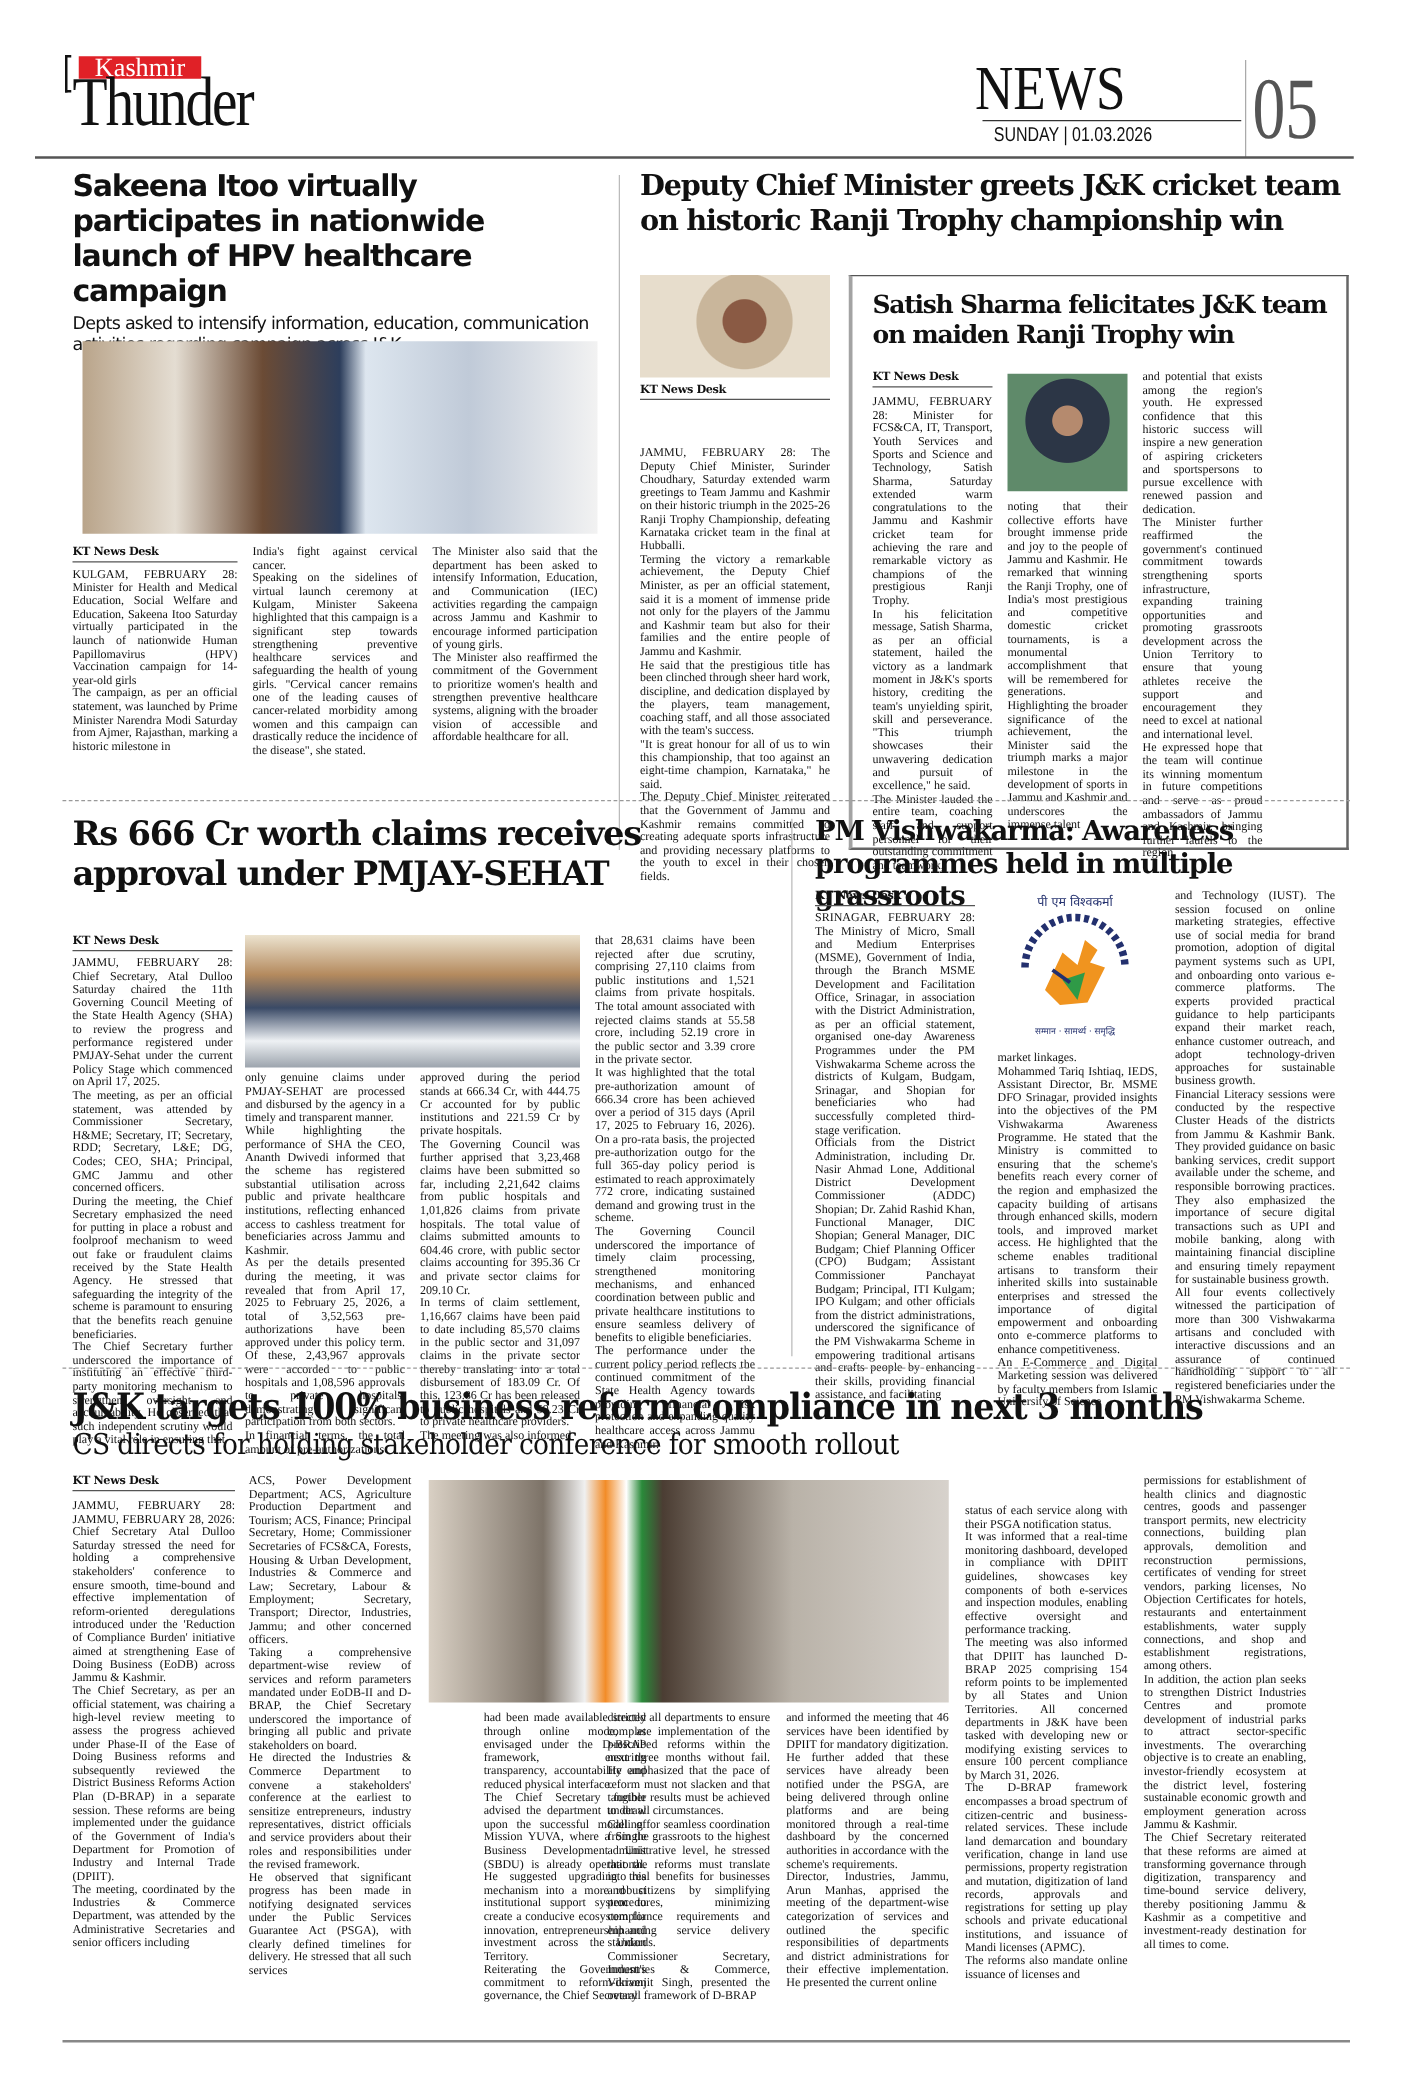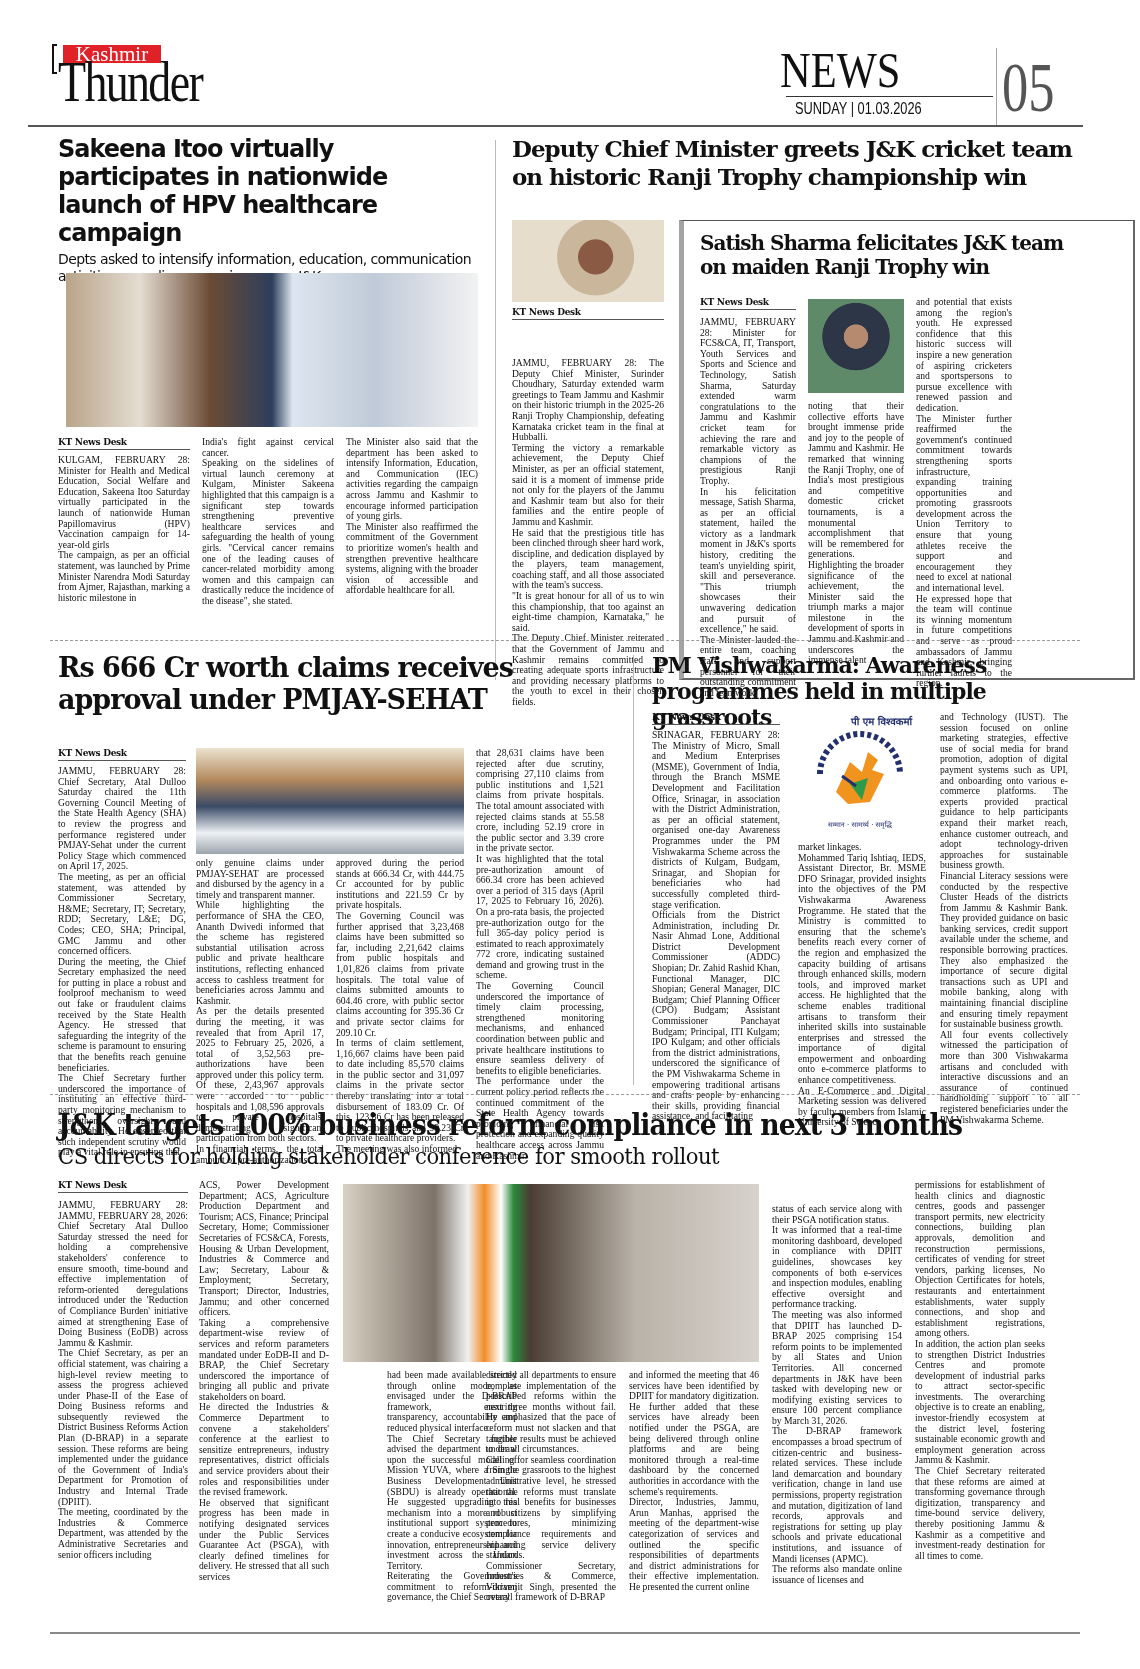--- a/index.html
+++ b/index.html
@@ -59,21 +59,21 @@
   <div class="hl-serif" style="font-size:23px; line-height:28px; width:560px;">Deputy Chief Minister greets J&amp;K cricket team on historic Ranji Trophy championship win</div>
   <div class="photo" style="position:absolute; left:0; top:85px; width:152px; height:82px; background:radial-gradient(circle at 55% 45%,#8a5a44 0 18%,#c9b69b 19% 40%,#e7ddcc 41%);"></div>
   <div class="byline" style="position:absolute; left:0; top:172px; width:152px;">KT News Desk</div>
   <div class="body" style="position:absolute; left:0; top:190px; width:152px; white-space:pre-line;margin-top:33px;">JAMMU, FEBRUARY 28: The Deputy Chief Minister, Surinder Choudhary, Saturday extended warm greetings to Team Jammu and Kashmir on their historic triumph in the 2025-26 Ranji Trophy Championship, defeating Karnataka cricket team in the final at Hubballi.
 Terming the victory a remarkable achievement, the Deputy Chief Minister, as per an official statement, said it is a moment of immense pride not only for the players of the Jammu and Kashmir team but also for their families and the entire people of Jammu and Kashmir.
 He said that the prestigious title has been clinched through sheer hard work, discipline, and dedication displayed by the players, team management, coaching staff, and all those associated with the team's success.
 "It is great honour for all of us to win this championship, that too against an eight-time champion, Karnataka," he said.
 The Deputy Chief Minister reiterated that the Government of Jammu and Kashmir remains committed to creating adequate sports infrastructure and providing necessary platforms to the youth to excel in their chosen fields.</div>
 </div>
 
-<div class="abs boxed" style="left:679px; top:220px; width:456px; height:460px; border-left:5px solid #a3a3a3; border-bottom:2px solid #666; border-right:2px solid #666;">
+<div class="abs boxed" style="left:679px; top:220px; width:400px; height:460px; border-left:3px solid #a3a3a3; border-bottom:2px solid #666; border-right:2px solid #666;">
   <div class="hl-serif" style="position:absolute; left:16px; top:10px; width:380px; font-size:20px; line-height:24px;">Satish Sharma felicitates J&amp;K team on maiden Ranji Trophy win</div>
   <div class="byline" style="position:absolute; left:16px; top:76px; width:96px;">KT News Desk</div>
   <div class="body" style="position:absolute; left:16px; top:96px; width:96px; white-space:pre-line;">JAMMU, FEBRUARY 28: Minister for FCS&amp;CA, IT, Transport, Youth Services and Sports and Science and Technology, Satish Sharma, Saturday extended warm congratulations to the Jammu and Kashmir cricket team for achieving the rare and remarkable victory as champions of the prestigious Ranji Trophy.
 In his felicitation message, Satish Sharma, as per an official statement, hailed the victory as a landmark moment in J&amp;K's sports history, crediting the team's unyielding spirit, skill and perseverance. "This triumph showcases their unwavering dedication and pursuit of excellence," he said.
 The Minister lauded the entire team, coaching staff and support personnel for their outstanding commitment and teamwork,</div>
   <div class="photo" style="position:absolute; left:124px; top:78px; width:96px; height:94px; background:radial-gradient(circle at 50% 40%,#b58a6e 0 16%,#2c3646 17% 45%,#5f8a6a 46%);"></div>
   <div class="body" style="position:absolute; left:124px; top:180px; width:96px; white-space:pre-line;">noting that their collective efforts have brought immense pride and joy to the people of Jammu and Kashmir. He remarked that winning the Ranji Trophy, one of India's most prestigious and competitive domestic cricket tournaments, is a monumental accomplishment that will be remembered for generations.
 Highlighting the broader significance of the achievement, the Minister said the triumph marks a major milestone in the development of sports in Jammu and Kashmir and underscores the immense talent</div>
   <div class="body" style="position:absolute; left:232px; top:76px; width:96px; white-space:pre-line;">and potential that exists among the region's youth. He expressed confidence that this historic success will inspire a new generation of aspiring cricketers and sportspersons to pursue excellence with renewed passion and dedication.
 The Minister further reaffirmed the government's continued commitment towards strengthening sports infrastructure, expanding training opportunities and promoting grassroots development across the Union Territory to ensure that young athletes receive the support and encouragement they need to excel at national and international level.
@@ -112,21 +112,21 @@
   <div class="body" style="position:absolute; left:0; top:78px; width:128px; white-space:pre-line;">SRINAGAR, FEBRUARY 28: The Ministry of Micro, Small and Medium Enterprises (MSME), Government of India, through the Branch MSME Development and Facilitation Office, Srinagar, in association with the District Administration, as per an official statement, organised one-day Awareness Programmes under the PM Vishwakarma Scheme across the districts of Kulgam, Budgam, Srinagar, and Shopian for beneficiaries who had successfully completed third-stage verification.
 Officials from the District Administration, including Dr. Nasir Ahmad Lone, Additional District Development Commissioner (ADDC) Shopian; Dr. Zahid Rashid Khan, Functional Manager, DIC Shopian; General Manager, DIC Budgam; Chief Planning Officer (CPO) Budgam; Assistant Commissioner Panchayat Budgam; Principal, ITI Kulgam; IPO Kulgam; and other officials from the district administrations, underscored the significance of the PM Vishwakarma Scheme in empowering traditional artisans and crafts people by enhancing their skills, providing financial assistance, and facilitating</div>
   <div style="position:absolute; left:146px; top:60px; width:124px; height:124px;">
     <svg width="124" height="124" viewBox="0 0 124 124">
       <circle cx="62" cy="62" r="58" fill="#fff"></circle>
       <path d="M38 80 L52 50 L64 60 L70 40 L80 48 L74 58 L86 62 L72 90 L50 92 Z" fill="#f0941f"></path>
       <path d="M52 72 L70 66 L64 88 Z" fill="#2f9a47"></path>
       <path d="M44 64 L58 74" stroke="#23306e" stroke-width="3"></path>
       <path d="M22 62 A40 40 0 0 1 102 62" fill="none" stroke="#23306e" stroke-width="6" stroke-dasharray="4 3"></path>
     </svg>
-    <div style="position:absolute; left:10px; top:2px; width:104px; text-align:right; font-size:10px; color:#23306e; font-weight:bold;">पी एम विश्वकर्मा</div>
+    <div style="position:absolute; left:10px; top:2px; width:104px; text-align:center; font-size:10px; color:#23306e; font-weight:normal;">पी एम विश्वकर्मा</div>
     <div style="position:absolute; left:0; top:108px; width:124px; text-align:center; font-size:7px; color:#23306e;">सम्मान · सामर्थ्य · समृद्धि</div>
   </div>
   <div class="body" style="position:absolute; left:146px; top:190px; width:128px; white-space:pre-line;">market linkages.
 Mohammed Tariq Ishtiaq, IEDS, Assistant Director, Br. MSME DFO Srinagar, provided insights into the objectives of the PM Vishwakarma Awareness Programme. He stated that the Ministry is committed to ensuring that the scheme's benefits reach every corner of the region and emphasized the capacity building of artisans through enhanced skills, modern tools, and improved market access. He highlighted that the scheme enables traditional artisans to transform their inherited skills into sustainable enterprises and stressed the importance of digital empowerment and onboarding onto e-commerce platforms to enhance competitiveness.
 An E-Commerce and Digital Marketing session was delivered by faculty members from Islamic University of Science</div>
   <div class="body" style="position:absolute; left:288px; top:60px; width:128px; white-space:pre-line;">and Technology (IUST). The session focused on online marketing strategies, effective use of social media for brand promotion, adoption of digital payment systems such as UPI, and onboarding onto various e-commerce platforms. The experts provided practical guidance to help participants expand their market reach, enhance customer outreach, and adopt technology-driven approaches for sustainable business growth.
 Financial Literacy sessions were conducted by the respective Cluster Heads of the districts from Jammu &amp; Kashmir Bank. They provided guidance on basic banking services, credit support available under the scheme, and responsible borrowing practices. They also emphasized the importance of secure digital transactions such as UPI and mobile banking, along with maintaining financial discipline and ensuring timely repayment for sustainable business growth.
 All four events collectively witnessed the participation of more than 300 Vishwakarma artisans and concluded with interactive discussions and an assurance of continued handholding support to all registered beneficiaries under the PM Vishwakarma Scheme.</div>
 </div>
 

